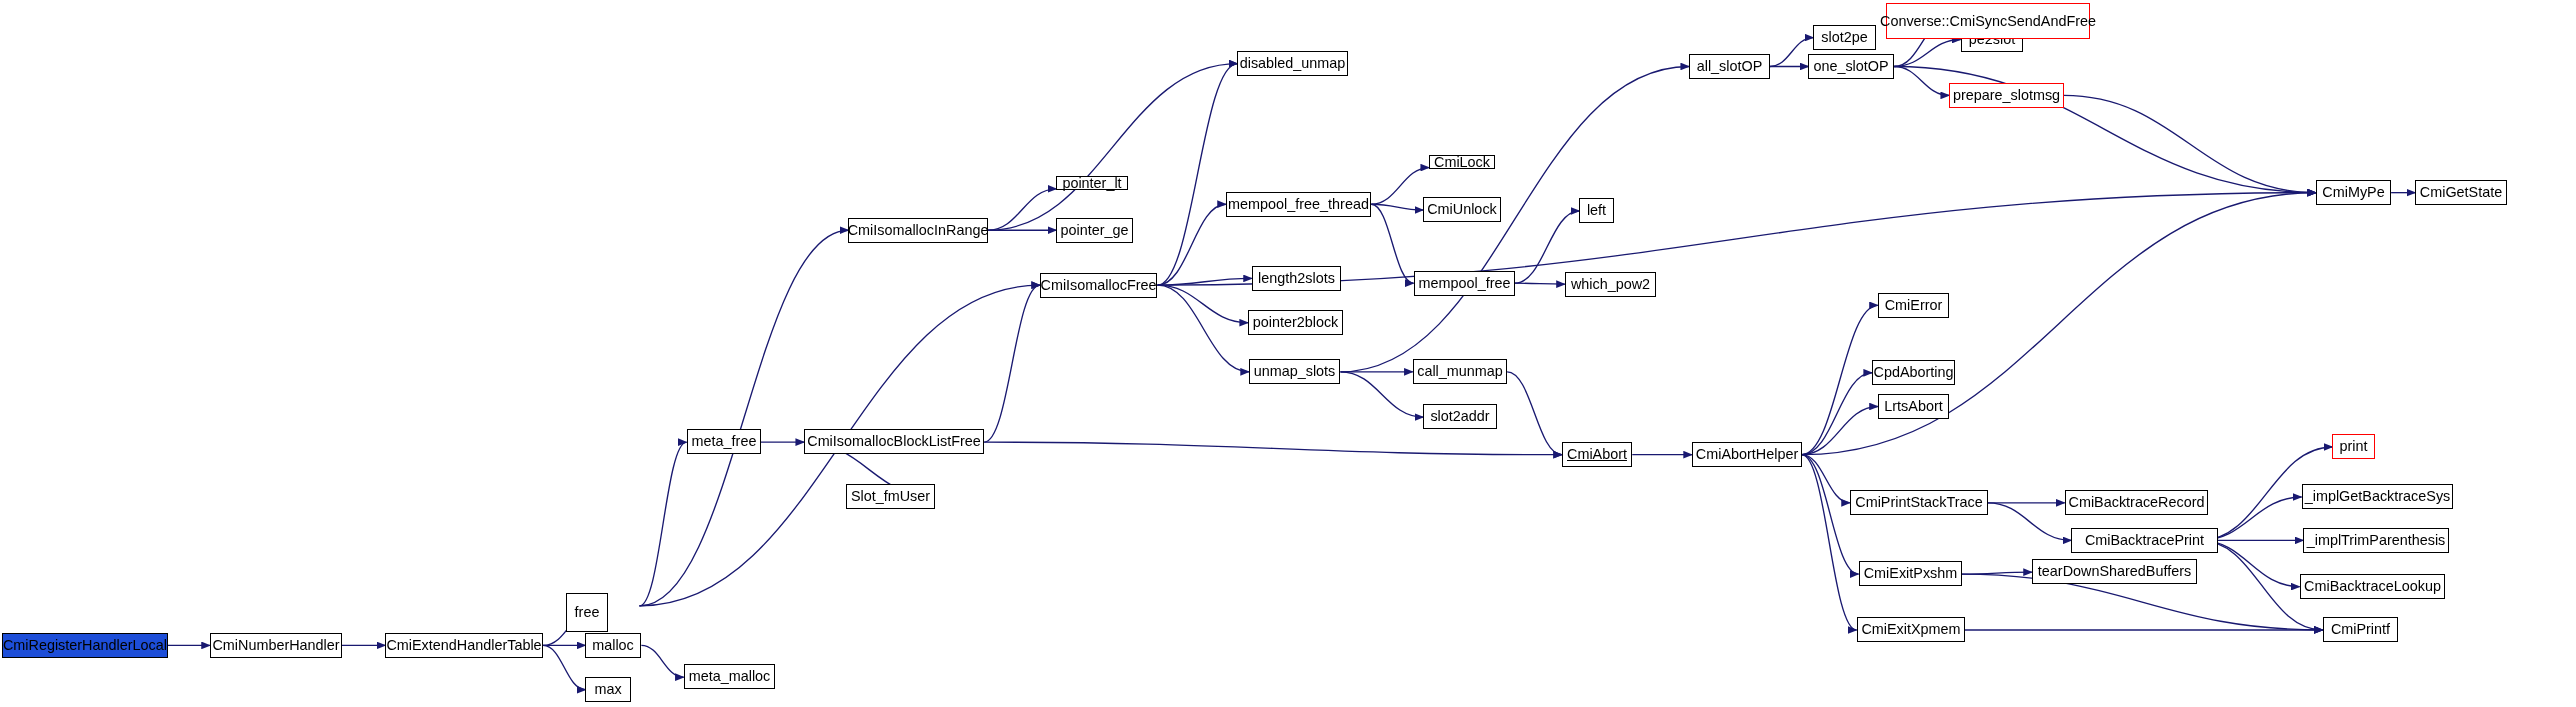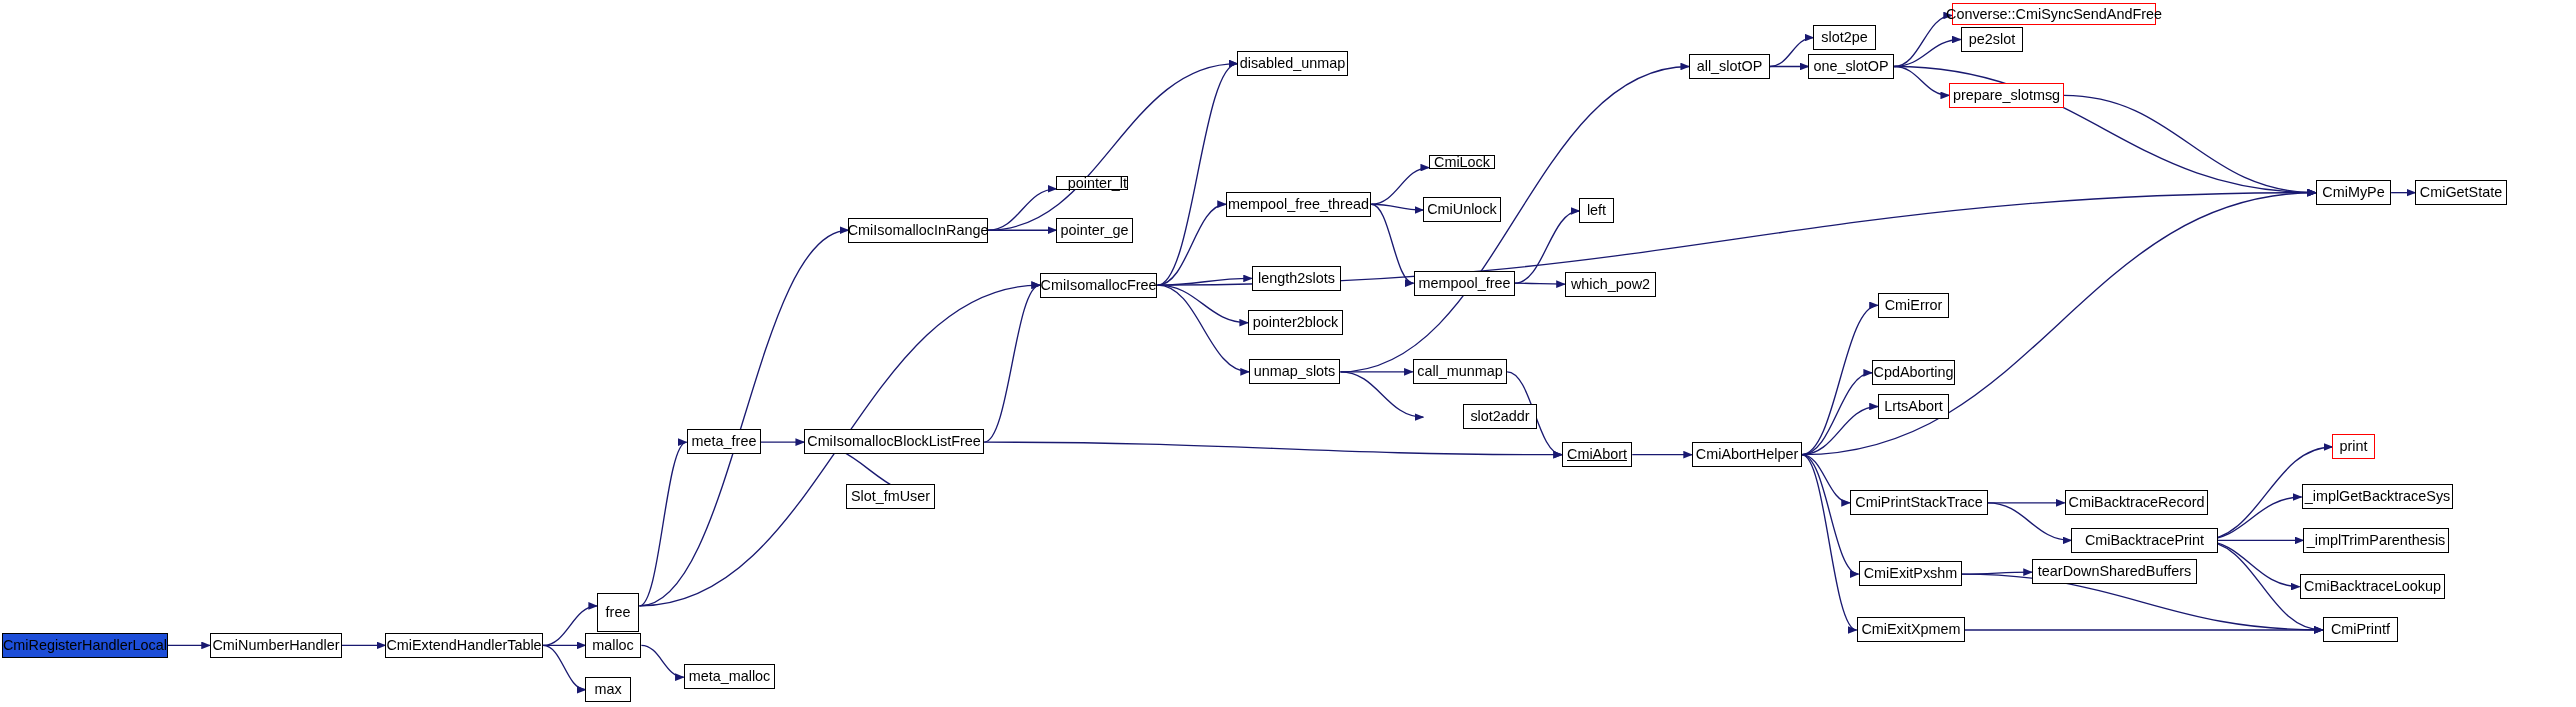--- a/index.html
+++ b/index.html
@@ -94,36 +94,36 @@
       </div>
       <div class="node" style="left: 585px; top: 633px; width: 56px; height: 25px;">
         <span>malloc</span>
       </div>
       <div class="node" style="left: 585px; top: 677px; width: 46px; height: 25px;">
         <span>max</span>
       </div>
       <div class="node" style="left: 684px; top: 664px; width: 91px; height: 25px;">
         <span>meta_malloc</span>
       </div>
-      <div class="node" style="left: 597px; top: 593px; width: 42px; height: 39px; justify-content: center;">
+      <div class="node" style="left: 566px; top: 593px; width: 42px; height: 39px; justify-content: center;">
         <span>free</span>
       </div>
       <div class="node" style="left: 687px; top: 429px; width: 74px; height: 25px;">
         <span>meta_free</span>
       </div>
       <div class="node" style="left: 804px; top: 429px; width: 180px; height: 25px;">
         <span>CmiIsomallocBlockListFree</span>
       </div>
       <div class="node" style="left: 846px; top: 484px; width: 89px; height: 25px;">
         <span>Slot_fmUser</span>
       </div>
       <div class="node" style="left: 848px; top: 218px; width: 140px; height: 25px;">
         <span>CmiIsomallocInRange</span>
       </div>
-      <div class="node" style="left: 1056px; top: 176px; width: 72px; height: 14px; justify-content: flex-end;">
+      <div class="node" style="left: 1056px; top: 176px; width: 72px; height: 14px;">
         <span>pointer_lt</span>
       </div>
       <div class="node" style="left: 1056px; top: 218px; width: 77px; height: 25px;">
         <span>pointer_ge</span>
       </div>
       <div class="node" style="left: 1040px; top: 273px; width: 117px; height: 25px;">
         <span>CmiIsomallocFree</span>
       </div>
       <div class="node" style="left: 1237px; top: 51px; width: 111px; height: 25px;">
         <span>disabled_unmap</span>
@@ -145,42 +145,42 @@
       </div>
       <div class="node" style="left: 1423px; top: 197px; width: 78px; height: 25px;">
         <span>CmiUnlock</span>
       </div>
       <div class="node" style="left: 1414px; top: 271px; width: 101px; height: 25px;">
         <span>mempool_free</span>
       </div>
       <div class="node" style="left: 1413px; top: 359px; width: 94px; height: 25px;">
         <span>call_munmap</span>
       </div>
-      <div class="node" style="left: 1423px; top: 404px; width: 74px; height: 25px; margin-left: 40px;">
+      <div class="node" style="left: 1423px; top: 404px; width: 74px; height: 25px;">
         <span>slot2addr</span>
       </div>
       <div class="node" style="left: 1579px; top: 198px; width: 35px; height: 25px;">
         <span>left</span>
       </div>
       <div class="node" style="left: 1565px; top: 272px; width: 91px; height: 25px;">
         <span>which_pow2</span>
       </div>
       <div class="node" style="left: 1689px; top: 54px; width: 81px; height: 25px;">
         <span>all_slotOP</span>
       </div>
       <div class="node" style="left: 1808px; top: 54px; width: 86px; height: 25px;">
         <span>one_slotOP</span>
       </div>
       <div class="node" style="left: 1813px; top: 25px; width: 63px; height: 25px;">
         <span>slot2pe</span>
       </div>
       <div class="node" style="left: 1961px; top: 27px; width: 62px; height: 25px;">
         <span>pe2slot</span>
       </div>
-      <div class="node red" style="left: 1952px; top: 2.9px; width: 204px; height: 22px;">
+      <div class="node red" style="left: 1886px; top: 2.9px; width: 204px; height: 36px;">
         <span>Converse::CmiSyncSendAndFree</span>
       </div>
       <div class="node red" style="left: 1949px; top: 83px; width: 115px; height: 25px;">
         <span>prepare_slotmsg</span>
       </div>
       <div class="node" style="left: 1562px; top: 442px; width: 70px; height: 25px; text-decoration: underline;">
         <span>CmiAbort</span>
       </div>
       <div class="node" style="left: 1692px; top: 442px; width: 110px; height: 25px;">
         <span>CmiAbortHelper</span>

